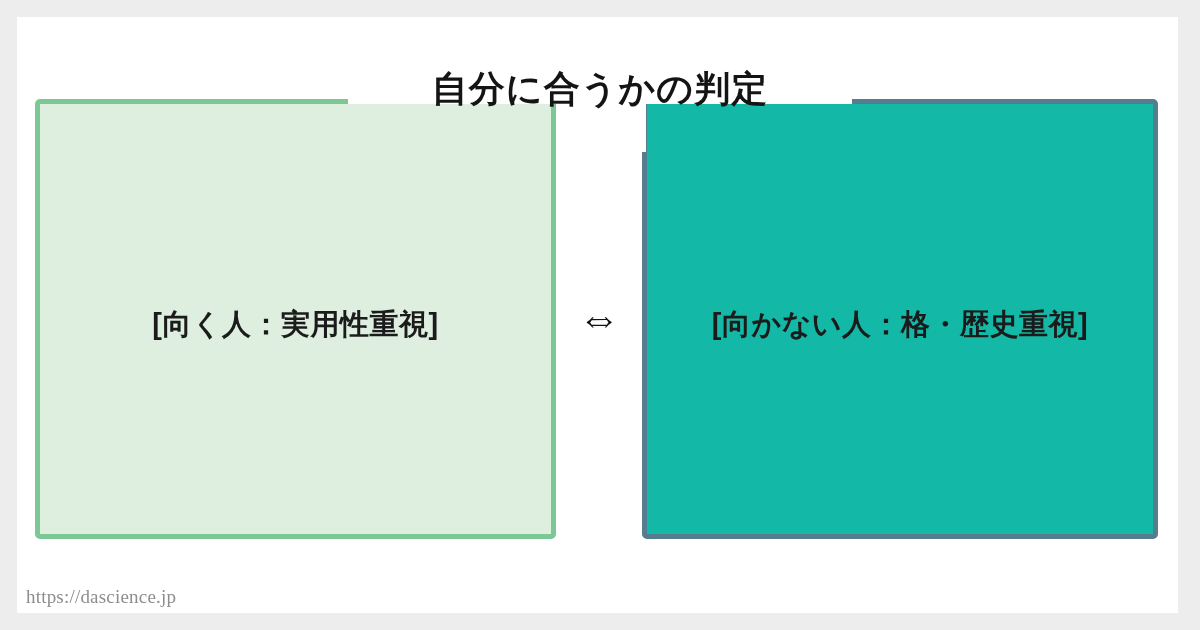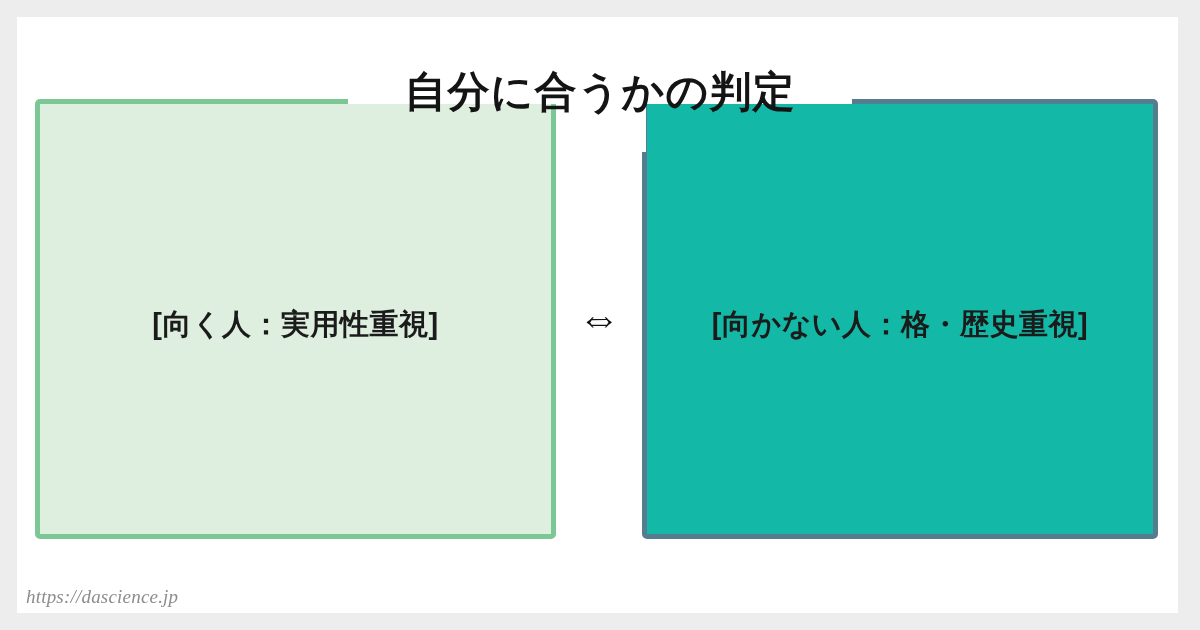--- a/index.html
+++ b/index.html
@@ -112,39 +112,38 @@
     background: #ffffff;
   }
 
   
   .title {
     position: absolute;
     left: 0;
     top: 68px;
     width: 1200px;
     text-align: center;
-    font-size: 42px;
+    font-size: 36px;
     font-weight: 700;
     color: #141414;
     letter-spacing: 1px;
     line-height: 1.15;
     white-space: nowrap;
   }
 
   
   .footer-url {
     position: absolute;
     left: 26px;
     top: 586px;
     font-family: "Liberation Serif", "DejaVu Serif", serif;
     font-size: 19px;
     color: #8d8d8d;
     letter-spacing: 0.2px;
     white-space: nowrap;
-    font-style: italic;
   }
 </style>
 </head>
 <body>
 
 <div id="stage">
 
   <div class="canvas"></div>
 
   <div class="cmp-wrap">

